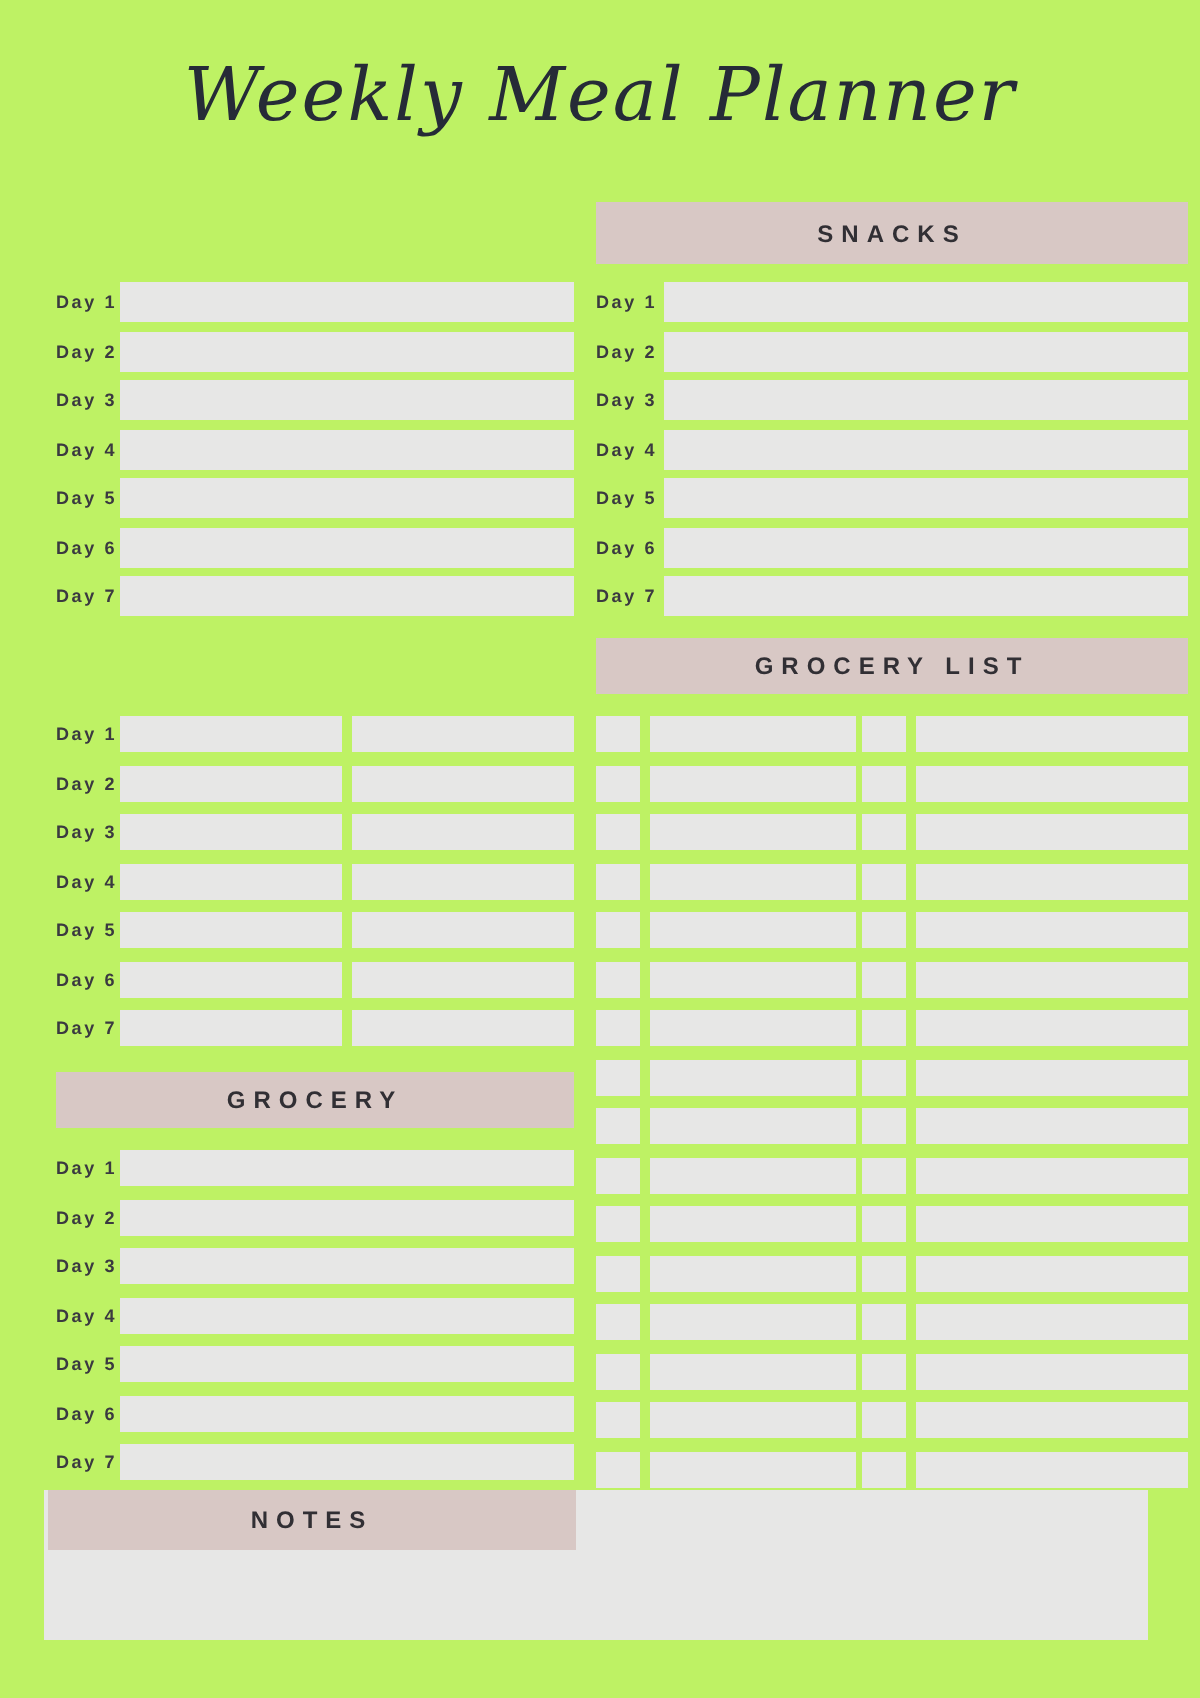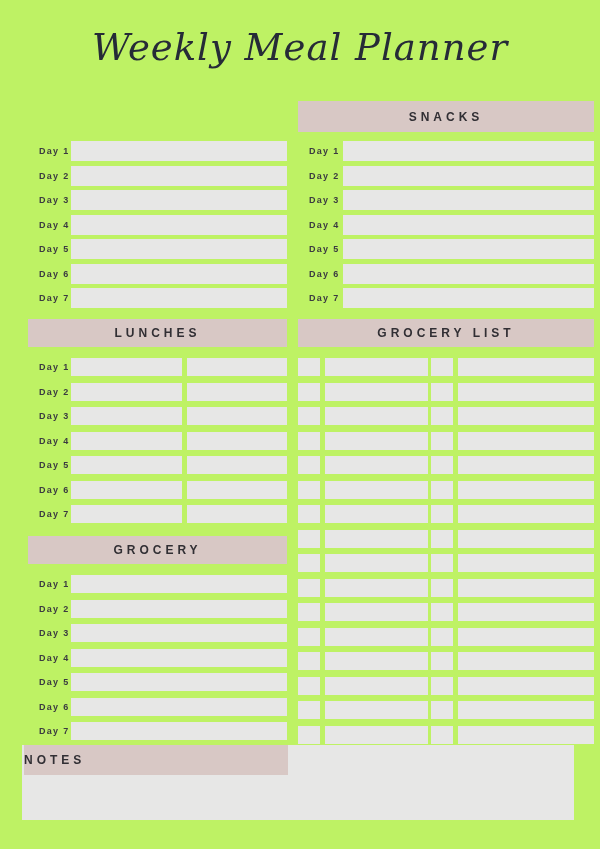--- a/index.html
+++ b/index.html
@@ -40,21 +40,21 @@
     font-size:12px;
     letter-spacing:4px;
     color:#312f34;
   }
   .rows{
     position:absolute;
     display:flex;flex-direction:column;
   }
   .rows-tall{gap:4.5px;}
   .rows-short{gap:6.5px;}
-  .day-row{display:flex;align-items:center;margin-left:11px;}
+  .day-row{display:flex;align-items:center;}
   .row-tall{height:20px;}
   .row-short{height:18px;}
   .day-label{
     width:32px;
     flex:0 0 32px;
     font-size:9px;
     font-weight:bold;
     letter-spacing:1.3px;
     color:var(--ink);
     white-space:nowrap;
@@ -73,21 +73,21 @@
   .g-line2{flex:1;height:18px;background:var(--field);margin-left:5px;}
   .notes-area{
     position:absolute;
     left:22px;top:745px;width:552px;height:75px;
     background:var(--field);
   }
   .notes-bar{
     position:absolute;
     left:24px;top:745px;width:264px;height:30px;
     background:var(--accent);
-    display:flex;align-items:center;
+    display:flex;align-items:center;justify-content:center;
     font-weight:bold;font-size:12px;letter-spacing:4px;color:#312f34;
   }
 </style>
 </head>
 <body>
 
 <div class="page">
 
   <div class="page-title">Weekly Meal Planner</div>
 
@@ -149,23 +149,20 @@
       <div class="day-row row-tall">
         <span class="day-label day-label-right">Day 6</span>
         <div class="field field-single"></div>
       </div>
       <div class="day-row row-tall">
         <span class="day-label day-label-right">Day 7</span>
         <div class="field field-single"></div>
       </div>
     </div>
 
-  <div class="sec-header col-left" style="top:319px;height:28px;">
-    <span>LUNCHES</span>
-  </div>
   <div class="rows rows-short col-left" style="top:358px;">
       <div class="day-row row-short">
         <span class="day-label ">Day 1</span>
         <div class="field field-half1"></div>
         <div class="field field-half2"></div>
       </div>
       <div class="day-row row-short">
         <span class="day-label ">Day 2</span>
         <div class="field field-half1"></div>
         <div class="field field-half2"></div>

